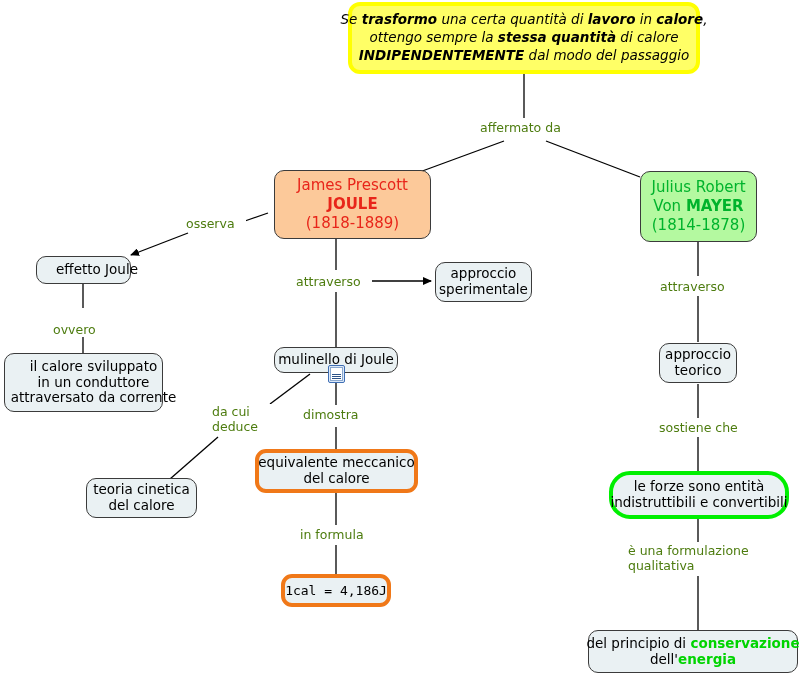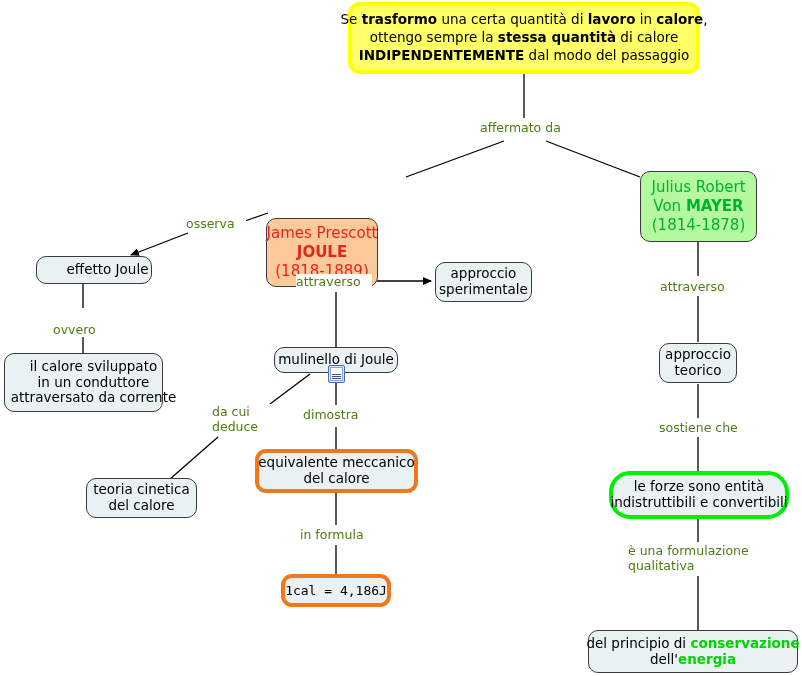--- a/index.html
+++ b/index.html
@@ -43,20 +43,21 @@
     font-size: 13.5px;
     border-radius: 10px;
   }
   .node-yellow {
     background: #ffff66;
     border: 4px solid #ffff00;
     color: #000000;
     font-size: 13.5px;
     border-radius: 12px;
     line-height: 1.32;
+    font-style: italic;
   }
   .node-joule {
     background: #fcc99a;
     border: 1.5px solid #3b3b3b;
     color: #e8251a;
     font-size: 15px;
     border-radius: 10px;
     line-height: 1.28;
   }
   .node-mayer {
@@ -194,39 +195,39 @@
   <div class="node node-yellow" style="left:348px; top:2px; width:352px; height:72px;">
     <div>
       <div><span>Se </span><b>trasformo</b><span> una certa quantità di </span><b>lavoro</b><span> in </span><b>calore</b><span>,</span></div>
       <div><span>ottengo sempre la </span><b>stessa quantità</b><span> di calore</span></div>
       <div><b>INDIPENDENTEMENTE</b><span> dal modo del passaggio</span></div>
     </div>
   </div>
 
   <div class="edge-label" style="left:480px; top:120px; width:90px;">affermato da</div>
 
-  <div class="node node-joule" style="left:266px; top:170px; width:112px; height:69px;margin-top:48px;">
+  <div class="node node-joule" style="left:274px; top:170px; width:157px; height:69px;">
     <div>
       <div>James Prescott</div>
       <div><b>JOULE</b></div>
       <div>(1818-1889)</div>
     </div>
   </div>
 
   <div class="node node-mayer" style="left:640px; top:171px; width:117px; height:71px;">
     <div>
       <div>Julius Robert</div>
       <div><span>Von </span><b>MAYER</b></div>
       <div>(1814-1878)</div>
     </div>
   </div>
 
   <div class="edge-label" style="left:186px; top:216px; width:60px;">osserva</div>
 
-  <div class="node node-plain" style="left:36px; top:256px; width:116px; height:28px;padding-left:27px;">
+  <div class="node node-plain" style="left:36px; top:256px; width:95px; height:28px;padding-left:27px;">
     <span>effetto Joule</span>
   </div>
 
   <div class="edge-label" style="left:53px; top:310px; width:60px;margin-top:12px;">ovvero</div>
 
   <div class="node node-plain" style="left:4px; top:353px; width:159px; height:59px;padding-left:20px;">
     <div>
       <div>il calore sviluppato</div>
       <div>in un conduttore</div>
       <div>attraversato da corrente</div>

